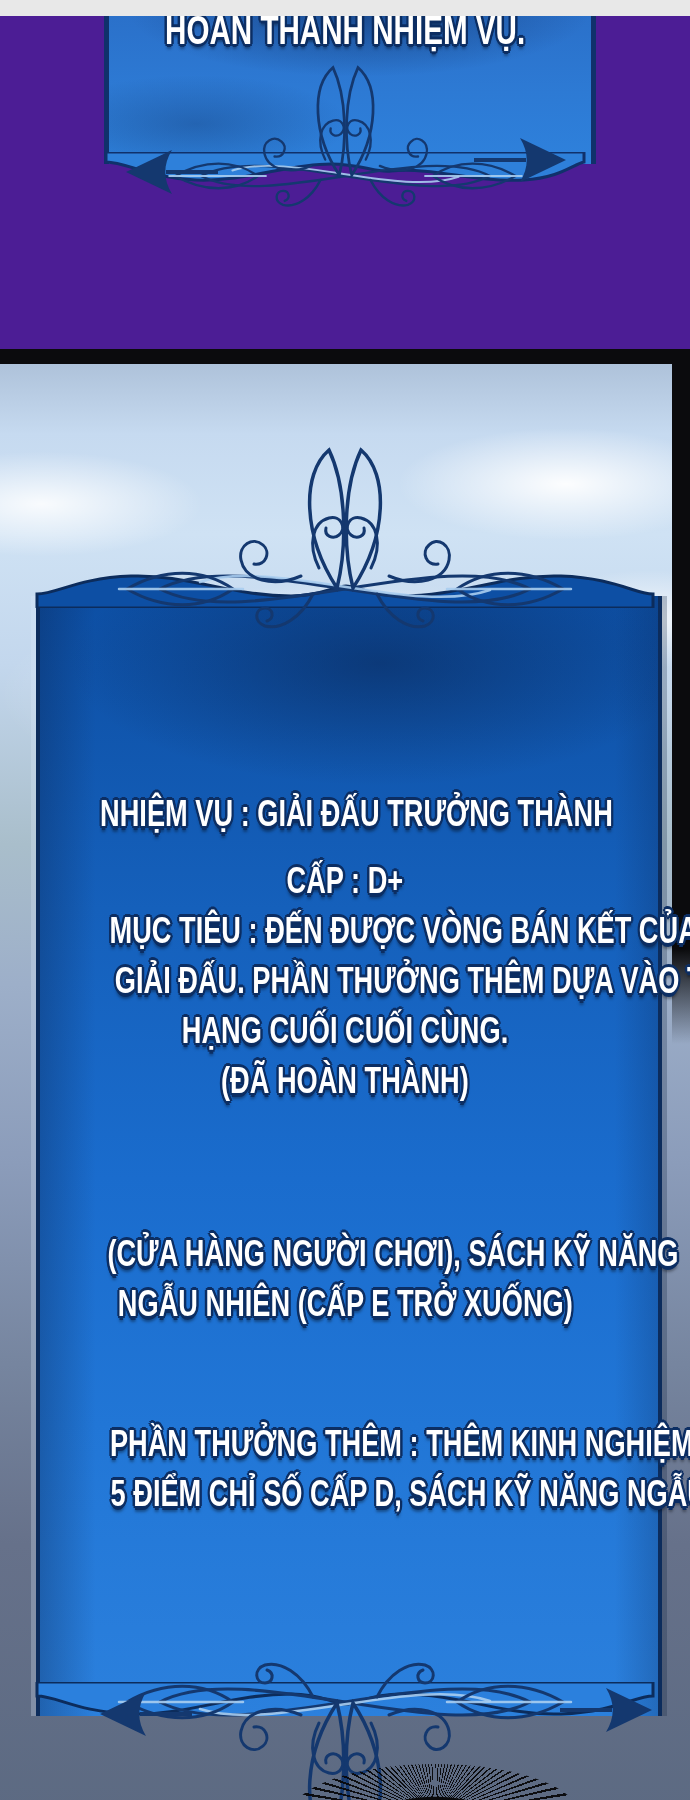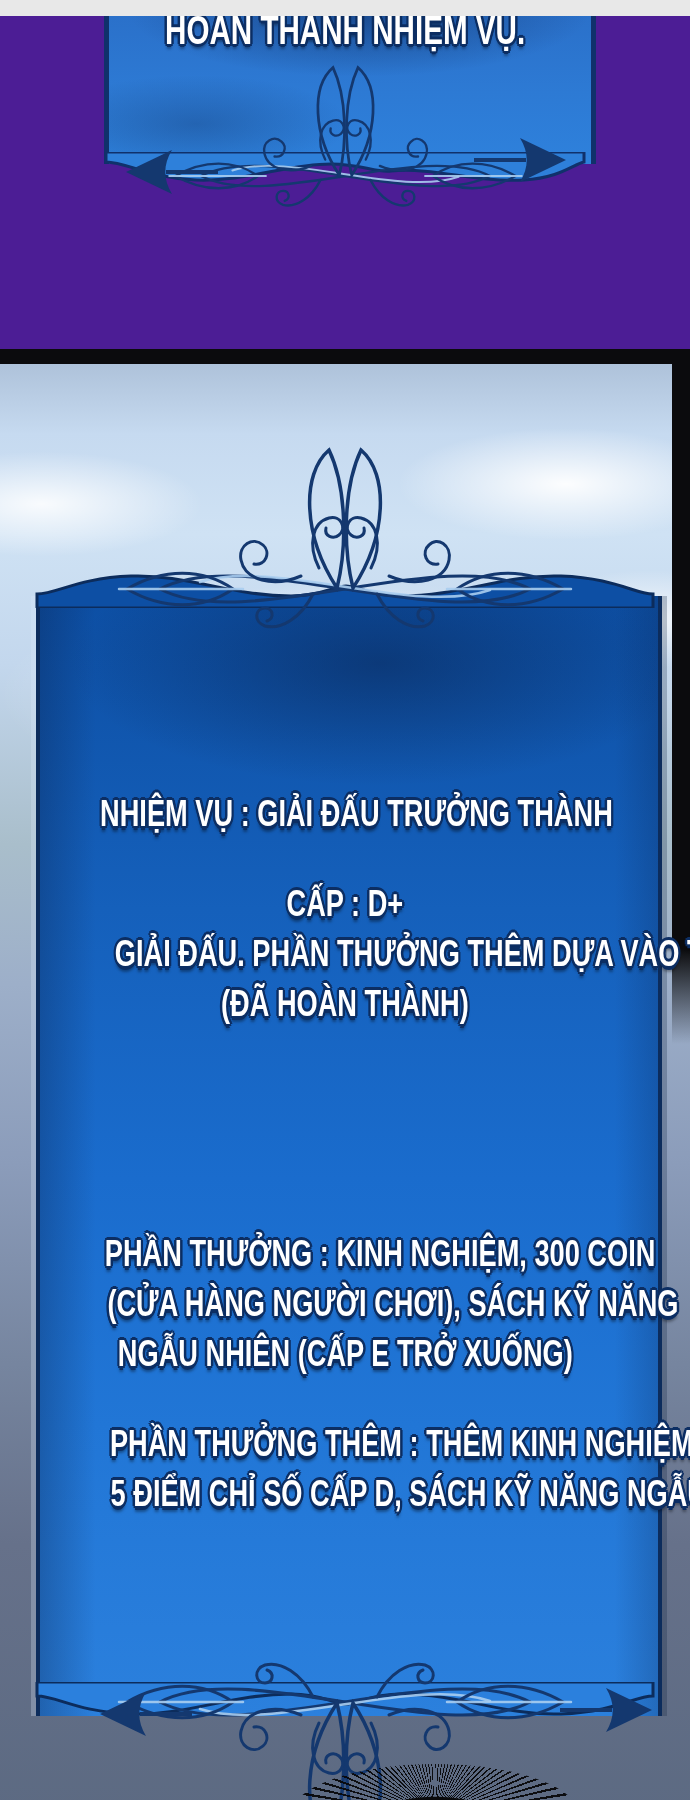--- a/index.html
+++ b/index.html
@@ -173,33 +173,35 @@
   <svg class="arrow-svg" style="left:560px;top:1670px;" width="92" height="48" viewBox="0 0 92 48">
       <use href="#arrow-r"></use>
     </svg>
 
   <div class="qgroup" style="top:772px;text-align:center;">
     <div class="qline">
       <span>NHIỆM VỤ : GIẢI ĐẤU TRƯỞNG THÀNH</span>
     </div>
   </div>
 
-  <div class="qgroup" style="top:862px;">
+  <div class="qgroup" style="top:839px;">
     <div class="qline">
       <span>CẤP : D+</span></div>
     <div class="qline">
+      <span>MỤC TIÊU : ĐẾN ĐƯỢC VÒNG BÁN KẾT CỦA</span></div>
+    <div class="qline">
       <span>GIẢI ĐẤU. PHẦN THƯỞNG THÊM DỰA VÀO THỨ</span></div>
     <div class="qline">
+      <span>HẠNG CUỐI CUỐI CÙNG.</span></div>
+    <div class="qline">
       <span>(ĐÃ HOÀN THÀNH)</span></div>
   </div>
 
   <div class="qgroup" style="top:1212px;">
     <div class="qline">
-      <span>PHẦN THƯỞNG : KINH NGHIỆM, 300 COIN</span></div>
-    <div class="qline">
       <span>(CỬA HÀNG NGƯỜI CHƠI), SÁCH KỸ NĂNG</span></div>
     <div class="qline">
       <span>NGẪU NHIÊN (CẤP E TRỞ XUỐNG)</span></div>
   </div>
 
   <div class="qgroup" style="top:1402px;">
     <div class="qline">
       <span>PHẦN THƯỞNG THÊM : THÊM KINH NGHIỆM,</span></div>
     <div class="qline">
       <span>5 ĐIỂM CHỈ SỐ CẤP D, SÁCH KỸ NĂNG NGẪU</span></div>

